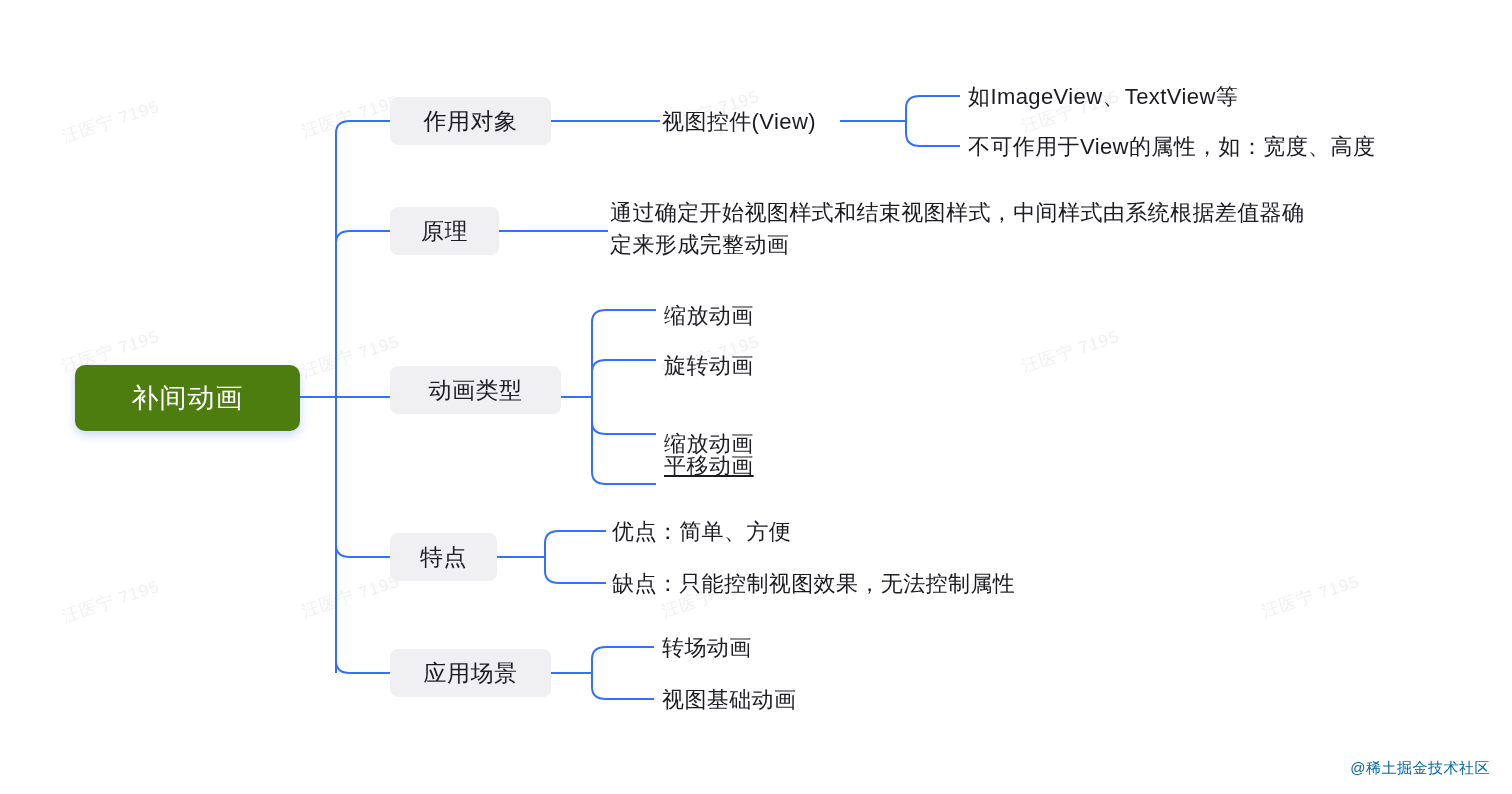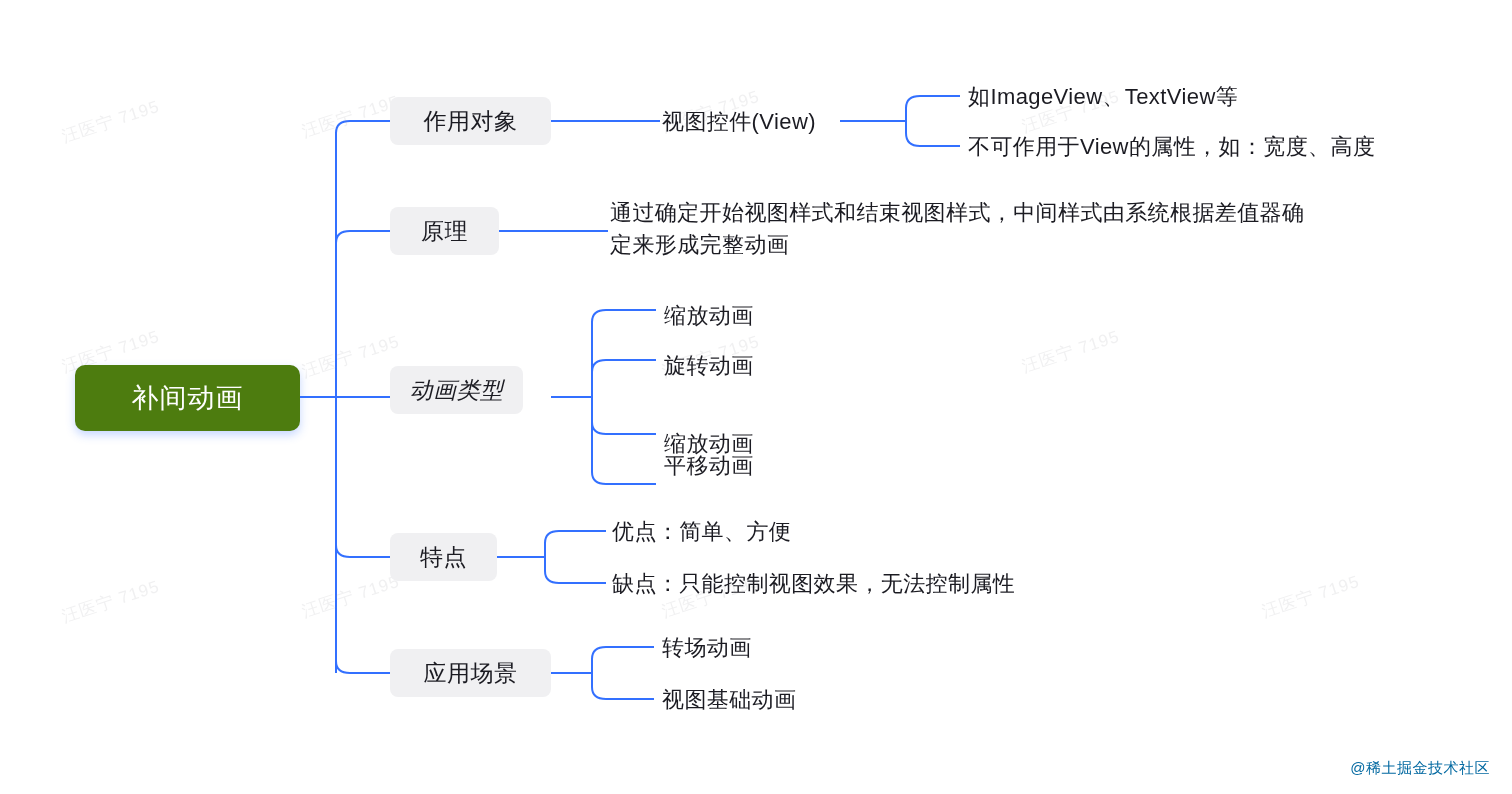--- a/index.html
+++ b/index.html
@@ -137,42 +137,42 @@
   <div class="watermark" style="left:300px; top:585px;">汪医宁 7195</div>
   <div class="watermark" style="left:660px; top:585px;">汪医宁 7195</div>
   <div class="watermark" style="left:1260px;top:585px;">汪医宁 7195</div>
 
   <div class="node root-node" style="left:75px; top:365px; width:225px; height:66px;">补间动画</div>
 
   <div class="node branch-node" style="left:390px; top:97px; width:161px; height:48px;">作用对象</div>
 
   <div class="node branch-node" style="left:390px; top:207px; width:109px; height:48px;">原理</div>
 
-  <div class="node branch-node" style="left:390px; top:366px; width:133px; height:48px;font-style:italic;">动画类型</div>
+  <div class="node branch-node" style="left:390px; top:366px; width:171px; height:48px;">动画类型</div>
 
   <div class="node branch-node" style="left:390px; top:533px; width:107px; height:48px;">特点</div>
 
   <div class="node branch-node" style="left:390px; top:649px; width:161px; height:48px;">应用场景</div>
 
   <div class="node leaf-node" style="left:662px; top:106px; height:32px;">视图控件(View)</div>
 
   <div class="node leaf-node" style="left:968px; top:131px; height:32px;">不可作用于View的属性，如：宽度、高度</div>
 
   <div class="node leaf-node" style="left:968px; top:81px; height:32px;">如ImageView、TextView等</div>
 
   <div class="node leaf-node" style="left:610px; top:197px; width:780px; height:70px; align-items:flex-start;">通过确定开始视图样式和结束视图样式，中间样式由系统根据差值器确
 定来形成完整动画</div>
 
   <div class="node leaf-node" style="left:664px; top:300px; height:32px;">缩放动画</div>
 
   <div class="node leaf-node" style="left:664px; top:350px; height:32px;font-family:Liberation Serif, serif;">旋转动画</div>
 
   <div class="node leaf-node" style="left:664px; top:400px; height:32px;margin-top:28px;">缩放动画</div>
 
-  <div class="node leaf-node" style="left:664px; top:450px; height:32px;">平移动画</div>
+  <div class="node leaf-node" style="left:664px; top:450px; height:32px;text-decoration:underline;">平移动画</div>
 
   <div class="node leaf-node" style="left:612px; top:516px; height:32px;">优点：简单、方便</div>
 
   <div class="node leaf-node" style="left:612px; top:568px; height:32px;">缺点：只能控制视图效果，无法控制属性</div>
 
   <div class="node leaf-node" style="left:662px; top:632px; height:32px;">转场动画</div>
 
   <div class="node leaf-node" style="left:662px; top:684px; height:32px;">视图基础动画</div>
 
   <div class="corner-mark">@稀土掘金技术社区</div>

